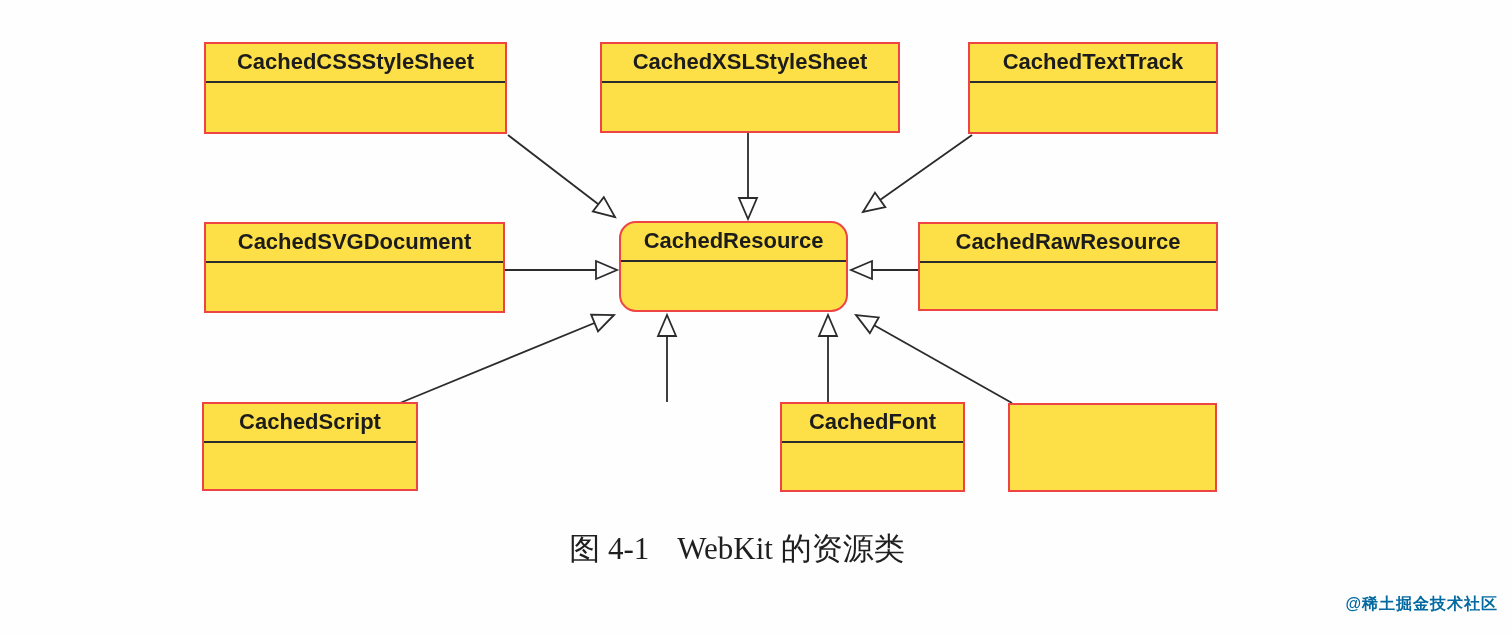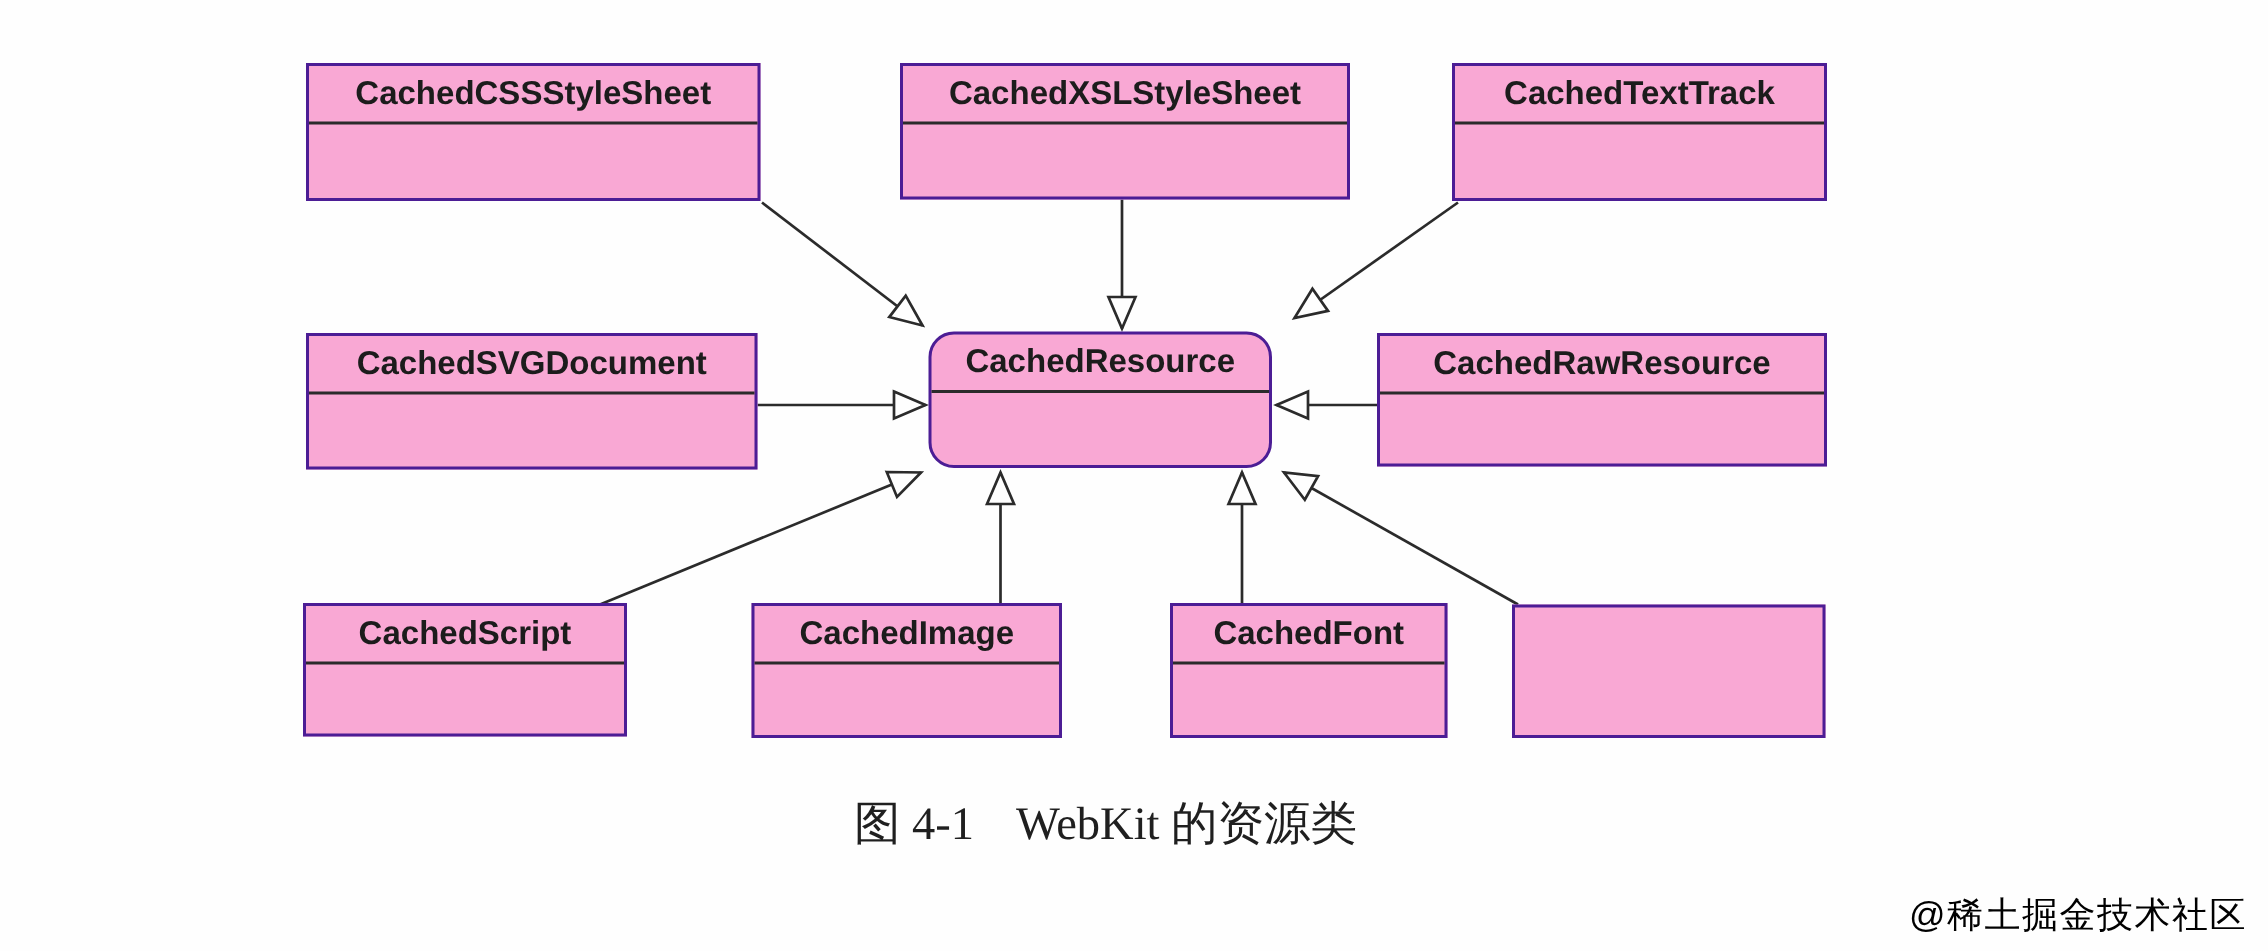--- a/index.html
+++ b/index.html
@@ -15,22 +15,22 @@
     overflow: hidden;
     font-family: "Liberation Sans", sans-serif;
   }
   #connectors {
     position: absolute;
     left: 0; top: 0;
     width: 1512px; height: 634px;
   }
   .uml-class {
     position: absolute;
-    border: 2px solid #4c1d95;
-    background: #f9a8d4;
+    border: 2px solid #ef4444;
+    background: #fde047;
     box-sizing: border-box;
   }
   .uml-title {
     height: 37px;
     line-height: 36px;
     border-bottom: 2px solid #2b2b2b;
     text-align: center;
     font-weight: bold;
     font-size: 22px;
     color: #1c1c1c;
@@ -62,24 +62,25 @@
     font-family: "Liberation Serif", "DejaVu Serif", serif;
     font-size: 31px;
     color: #1f1f1f;
     white-space: nowrap;
   }
   .caption .fig-label { margin-right: 28px; margin-left: 44px; }
   .watermark {
     position: absolute;
     right: 14px;
     top: 594px;
-    font-size: 24px;
-    color: #000000;
+    font-size: 16px;
+    color: #0369a1;
     font-family: "Liberation Sans", sans-serif;
     letter-spacing: 1px;
+    font-weight: bold;
   }
 </style>
 </head>
 <body>
 
 <div id="stage">
 
   <svg id="connectors" viewBox="0 0 1512 634" xmlns="http://www.w3.org/2000/svg">
     <defs>
       <marker id="tri" markerUnits="userSpaceOnUse" markerWidth="26" markerHeight="22" viewBox="0 0 26 22" refX="23" refY="11" orient="auto">
@@ -127,24 +128,20 @@
   <div class="uml-class b-raw">
     <div class="uml-title">CachedRawResource</div>
     <div class="uml-body"></div>
   </div>
 
   <div class="uml-class b-script">
     <div class="uml-title">CachedScript</div>
     <div class="uml-body"></div>
   </div>
 
-  <div class="uml-class b-image">
-    <div class="uml-title">CachedImage</div>
-    <div class="uml-body"></div>
-  </div>
 
   <div class="uml-class b-font">
     <div class="uml-title">CachedFont</div>
     <div class="uml-body"></div>
   </div>
 
   <div class="uml-class b-shader">
     <div class="uml-body"></div>
   </div>
 

